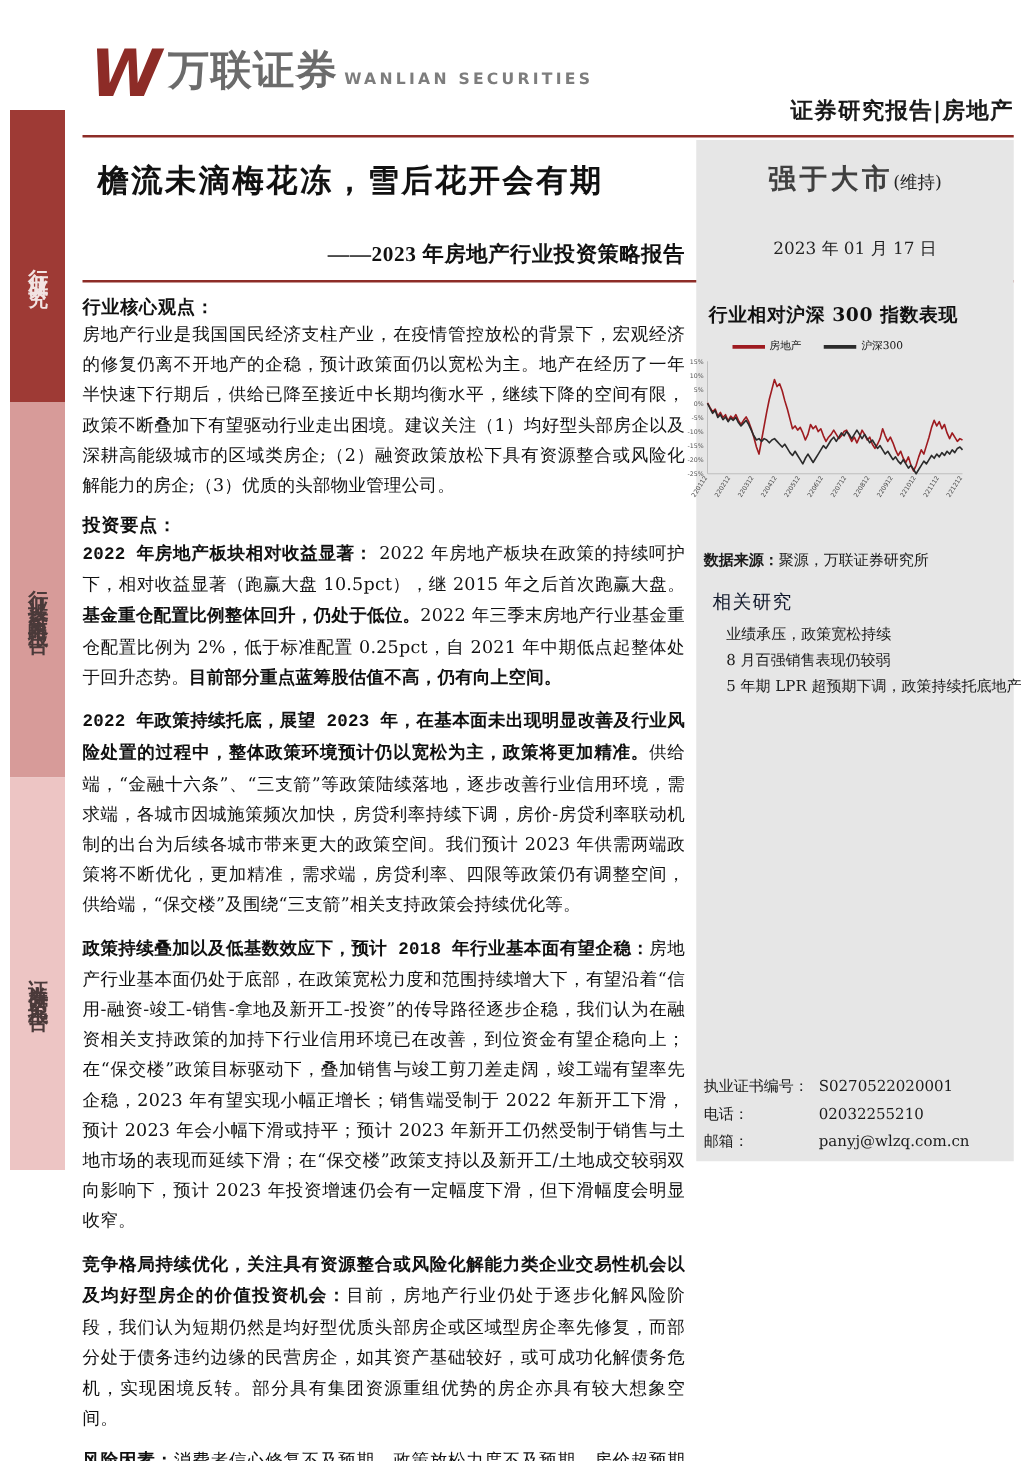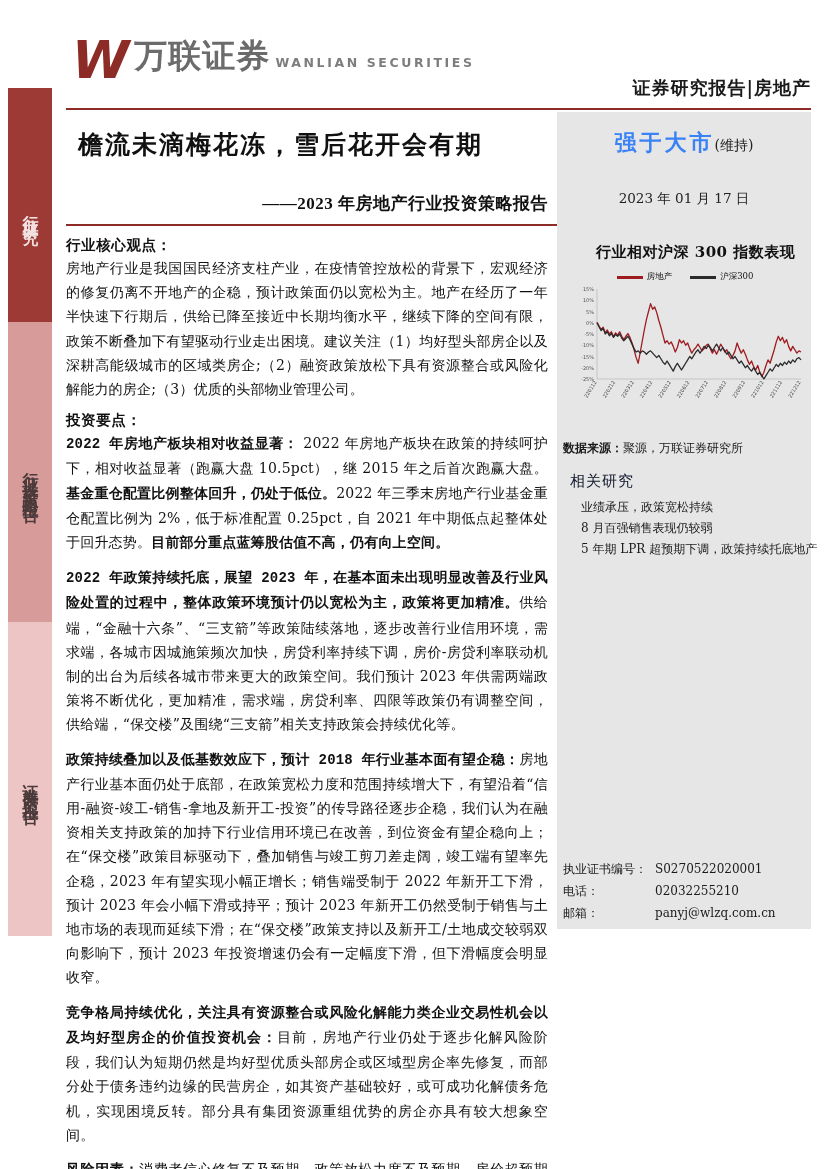--- a/index.html
+++ b/index.html
@@ -140,39 +140,39 @@
   .rating {
     position: absolute;
     left: 557px;
     top: 128px;
     width: 254px;
     text-align: center;
   }
   .rating-main {
     font-size: 22px;
     font-weight: bold;
-    color: #3b82f6;
+    color: #404040;
     letter-spacing: 3px;
   }
   .rating-note {
     font-size: 14px;
     color: #222;
   }
   .rpt-date {
     position: absolute;
     left: 557px;
     top: 190px;
     width: 254px;
     text-align: center;
     font-size: 13.5px;
     color: #222;
   }
   .chart-title {
     position: absolute;
-    left: 596px;
+    left: 567px;
     top: 243px;
     font-size: 15px;
     font-weight: bold;
     color: #111;
     letter-spacing: 0.5px;
   }
   .src-line {
     position: absolute;
     left: 563px;
     top: 440px;
@@ -215,21 +215,21 @@
     line-height: 22px;
   }
   .an-k { width: 92px; flex: none; }
   .an-k.bold { font-weight: bold; font-size: 14px; }
   .an-v.bold { font-weight: bold; font-size: 15px; }
   .an-v { font-family: "DejaVu Serif", "Liberation Serif", serif; }
 
   
   .chart-wrap {
     position: absolute;
-    left: 563px;
+    left: 532px;
     top: 268px;
     width: 244px;
     height: 165px;
   }
   .legend {
     display: flex;
     justify-content: center;
     gap: 18px;
     margin-bottom: 2px;
     padding-top: 3px;

